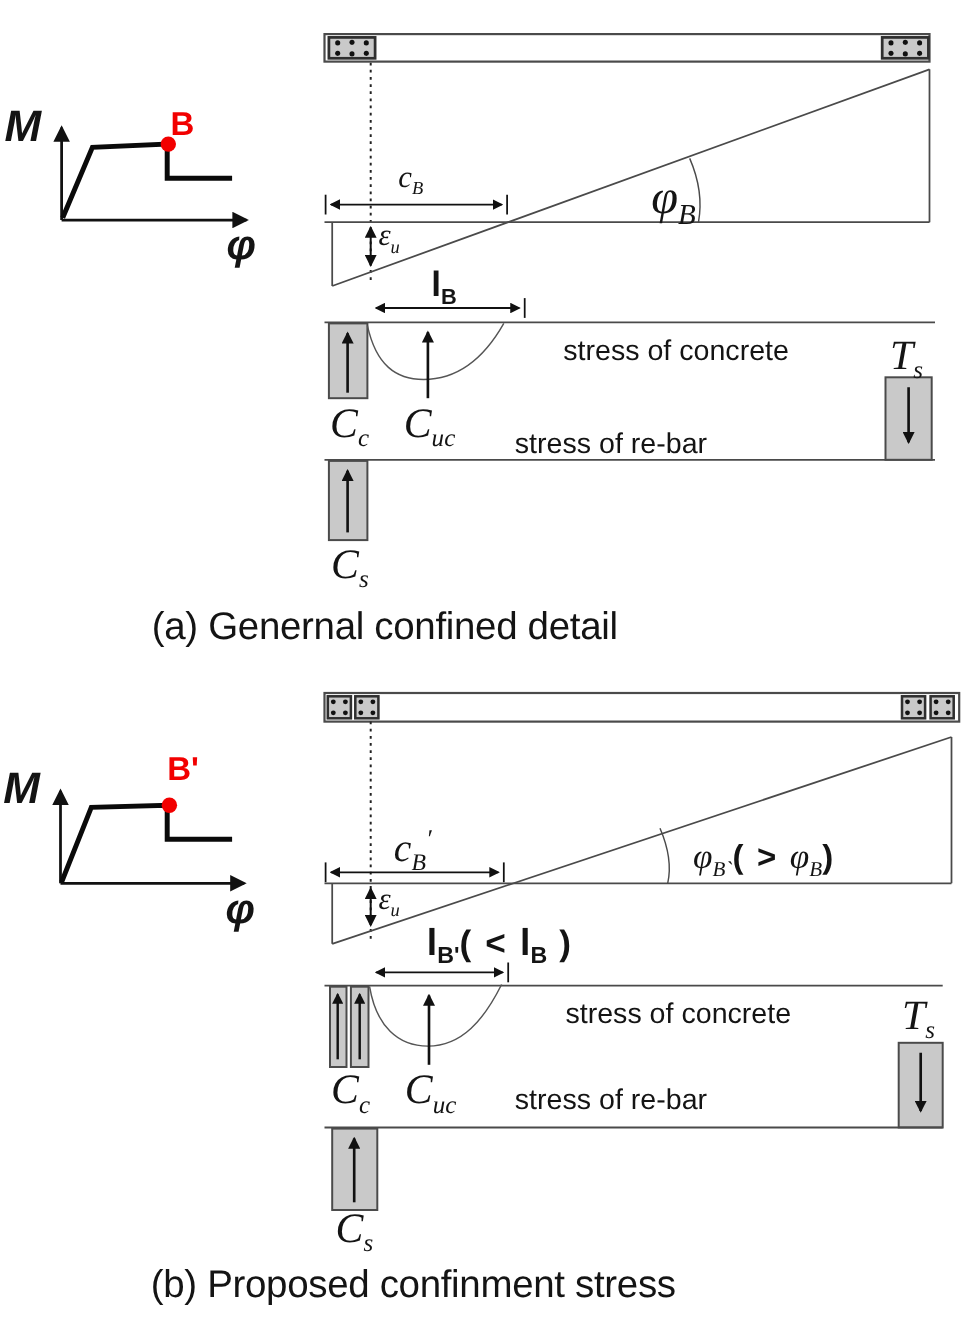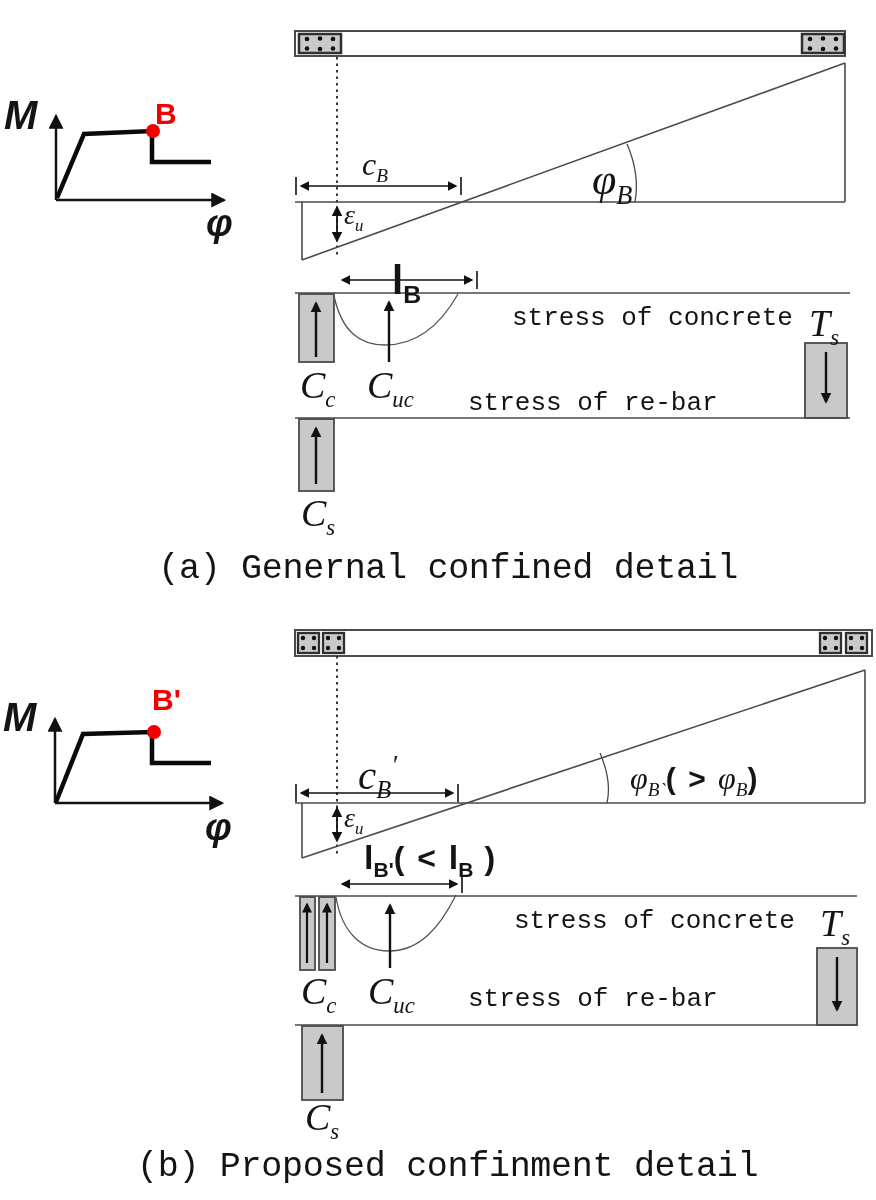--- a/index.html
+++ b/index.html
@@ -1,28 +1,28 @@
 <!DOCTYPE html>
 <html><head>
 <meta charset="utf-8">
 <style>
   html,body{margin:0;padding:0;background:#ffffff;}
   #canvas{position:relative;width:876px;height:1200px;background:#ffffff;overflow:hidden;
           font-family:"Liberation Sans","DejaVu Sans",sans-serif;color:#111;}
   #drawing{position:absolute;left:0;top:0;}
-  .lbl{position:absolute;line-height:1;white-space:nowrap;color:#141414;font-family:Liberation Mono, monospace;}
+  .lbl{position:absolute;line-height:1;white-space:nowrap;color:#141414;}
   .math{font-family:"Liberation Serif","DejaVu Serif",serif;font-style:italic;}
   .math sub{font-size:60%;line-height:0;font-style:italic;}
   .axis{font-family:"Liberation Sans","DejaVu Sans",sans-serif;font-style:italic;font-weight:600;}
   .red{color:#f20000;font-weight:700;font-family:"Liberation Sans","DejaVu Sans",sans-serif;}
   .boldl{font-family:"Liberation Sans","DejaVu Sans",sans-serif;font-weight:700;font-style:normal;}
   .boldl sub{font-size:62%;line-height:0;font-weight:700;}
   .paren{font-family:"Liberation Sans","DejaVu Sans",sans-serif;font-weight:600;font-style:normal;letter-spacing:2px;}
   .prime{font-size:65%;vertical-align:0.55em;}
-  .caption{text-align:right;font-size:35px;letter-spacing:-0.3px;}
+  .caption{text-align:left;font-size:35px;letter-spacing:-0.3px;}
   .stress-txt{font-size:26px;}
 </style>
 </head>
 <body>
 
 <div id="canvas">
 
 <svg id="drawing" width="876" height="1200" viewBox="0 0 876 1200" xmlns="http://www.w3.org/2000/svg">
   <defs>
     <marker id="arr" viewBox="0 0 10 10" refX="8.5" refY="5" markerWidth="6" markerHeight="6" orient="auto-start-reverse">
@@ -164,48 +164,48 @@
     <rect x="302" y="1026" width="41" height="74" fill="#c9c9c9" stroke="#4a4a4a" stroke-width="1.8"></rect>
     <path d="M322,1093 V1035" stroke="#111" stroke-width="2.4" marker-end="url(#arrS)"></path>
   </g>
 </svg>
 
 <div>
   <div class="lbl axis" style="left:4px;top:95px;font-size:40px"><span>M</span></div>
   <div class="lbl axis" style="left:206px;top:204px;font-size:38px"><span>φ</span></div>
   <div class="lbl red" style="left:155px;top:99px;font-size:30px"><span>B</span></div>
 
-  <div class="lbl math" style="left:362px;top:148px;font-size:32px"><span>c</span><sub>B</sub></div>
+  <div class="lbl math" style="left:362px;top:148px;font-size:28px"><span>c</span><sub>B</sub></div>
   <div class="lbl math" style="left:592px;top:158px;font-size:44px"><span>φ</span><sub>B</sub></div>
   <div class="lbl math" style="left:344px;top:201px;font-size:28px"><span>ε</span><sub>u</sub></div>
-  <div class="lbl boldl" style="left:392px;top:260px;font-size:40px"><span>l</span><sub>B</sub></div>
+  <div class="lbl boldl" style="left:392px;top:242px;font-size:32px"><span>l</span><sub>B</sub></div>
 
   <div class="lbl math" style="left:300px;top:366px;font-size:38px"><span>C</span><sub>c</sub></div>
   <div class="lbl math" style="left:367px;top:366px;font-size:38px"><span>C</span><sub>uc</sub></div>
   <div class="lbl stress-txt" style="left:512px;top:305px"><span>stress of concrete</span></div>
   <div class="lbl math" style="left:809px;top:304px;font-size:38px"><span>T</span><sub>s</sub></div>
   <div class="lbl stress-txt" style="left:468px;top:390px"><span>stress of re-bar</span></div>
   <div class="lbl math" style="left:301px;top:494px;font-size:38px"><span>C</span><sub>s</sub></div>
 
   <div class="lbl caption" style="left:138px;top:552px;width:600px">(a) Genernal confined detail</div>
 </div>
 
 <div>
   <div class="lbl axis" style="left:3px;top:697px;font-size:40px"><span>M</span></div>
   <div class="lbl axis" style="left:205px;top:808px;font-size:38px"><span>φ</span></div>
   <div class="lbl red" style="left:152px;top:685px;font-size:30px"><span>B'</span></div>
 
-  <div class="lbl math" style="left:358px;top:752px;font-size:41px"><span>c</span><sub>B</sub><span class="prime">′</span></div>
+  <div class="lbl math" style="left:358px;top:752px;font-size:36px"><span>c</span><sub>B</sub><span class="prime">′</span></div>
   <div class="lbl math" style="left:630px;top:762px;font-size:32px"><span>φ</span><sub>B`</sub><span class="paren" style="font-size:30px">( &gt; </span><span>φ</span><sub>B</sub><span class="paren" style="font-size:30px">)</span></div>
   <div class="lbl math" style="left:344px;top:804px;font-size:28px"><span>ε</span><sub>u</sub></div>
-  <div class="lbl boldl" style="left:364px;top:840px;font-size:34px"><span>l</span><sub>B'</sub><span class="paren" style="font-size:32px;font-weight:600">( &lt; </span><span>l</span><sub>B</sub><span class="paren" style="font-size:32px;font-weight:600"> )</span></div>
+  <div class="lbl boldl" style="left:388px;top:840px;font-size:34px"><span>l</span><sub>B'</sub><span class="paren" style="font-size:32px;font-weight:600">( &lt; </span><span>l</span><sub>B</sub><span class="paren" style="font-size:32px;font-weight:600"> )</span></div>
 
   <div class="lbl math" style="left:301px;top:972px;font-size:38px"><span>C</span><sub>c</sub></div>
   <div class="lbl math" style="left:368px;top:972px;font-size:38px"><span>C</span><sub>uc</sub></div>
   <div class="lbl stress-txt" style="left:514px;top:908px"><span>stress of concrete</span></div>
   <div class="lbl math" style="left:820px;top:904px;font-size:38px"><span>T</span><sub>s</sub></div>
   <div class="lbl stress-txt" style="left:468px;top:986px"><span>stress of re-bar</span></div>
   <div class="lbl math" style="left:305px;top:1098px;font-size:38px"><span>C</span><sub>s</sub></div>
 
-  <div class="lbl caption" style="left:137px;top:1150px;width:600px">(b) Proposed confinment detail</div>
+  <div class="lbl caption" style="left:137px;top:1150px;width:600px">(b) Proposed confinment stress</div>
 </div>
 
 </div>
 
 </body></html>

